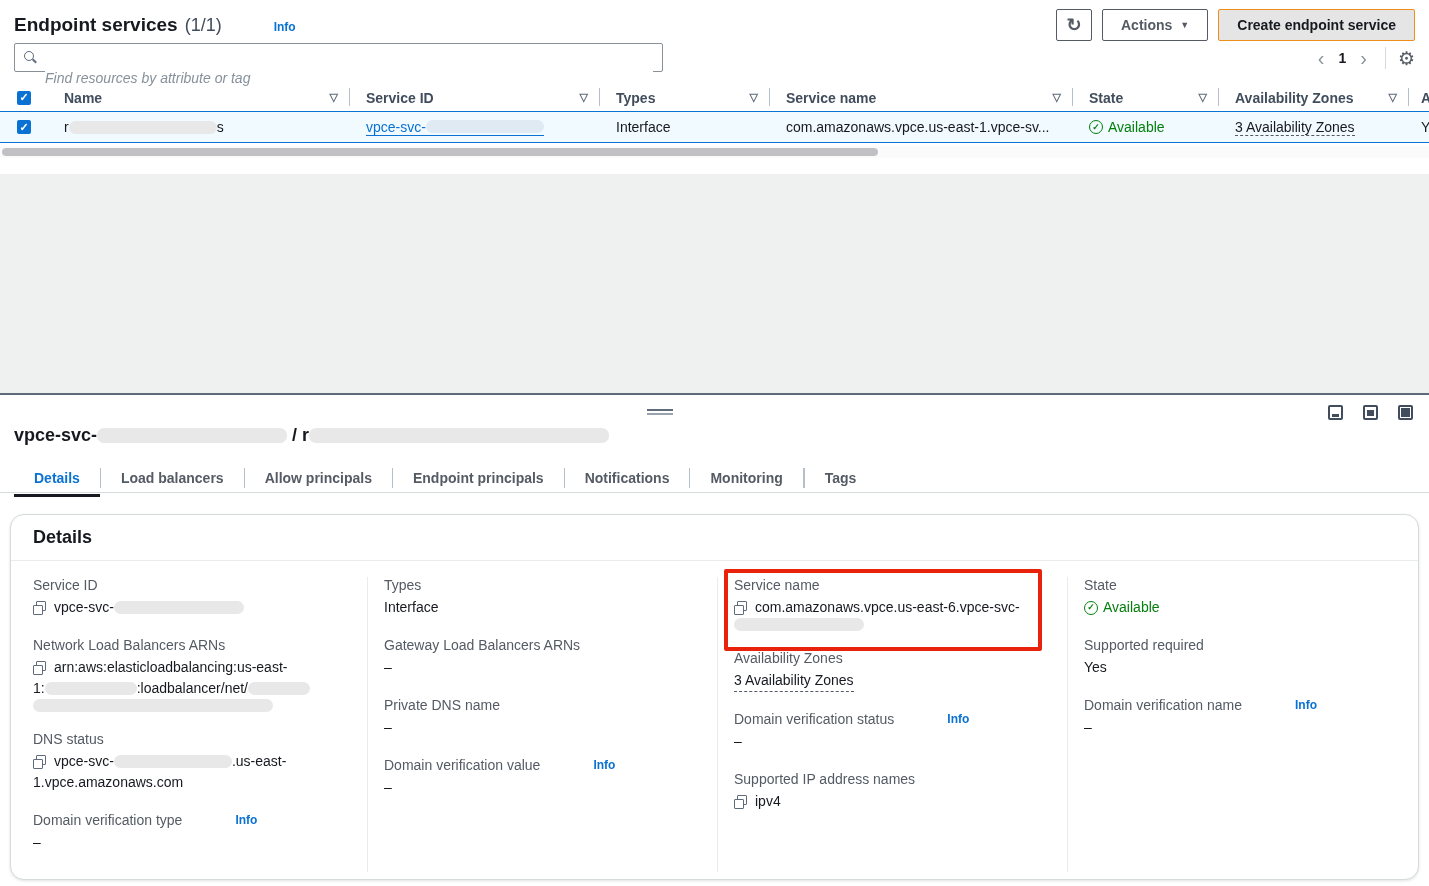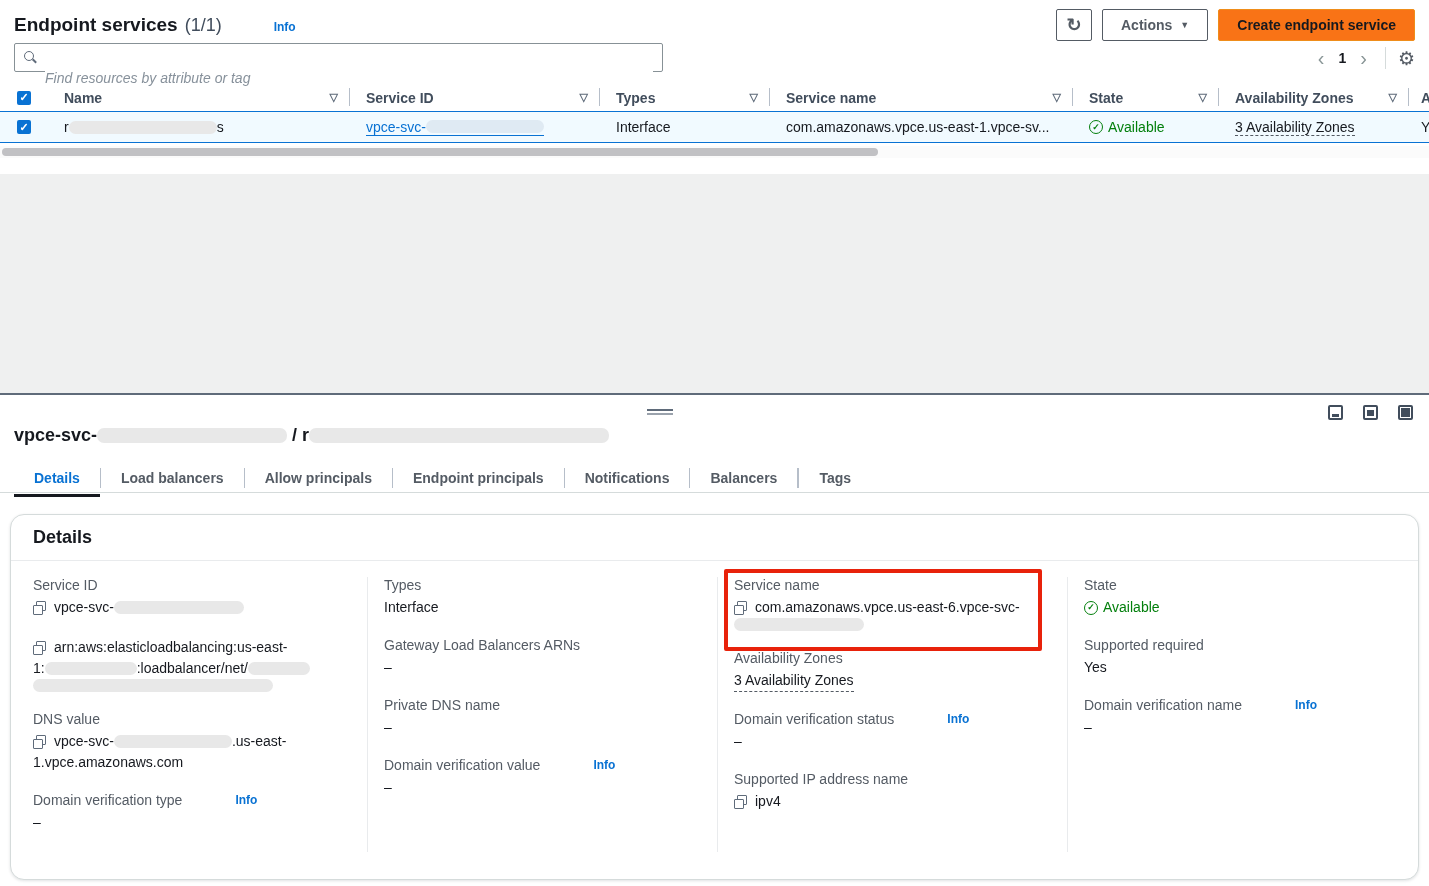--- a/index.html
+++ b/index.html
@@ -14,21 +14,21 @@
   .hdr-left h1 { font-size:19px; font-weight:bold; color:#16191f; display:inline; }
   .hdr-count { font-size:18px; font-weight:normal; color:#414d5c; }
   .info-link { font-size:12px; font-weight:bold; color:#0972d3; text-decoration:none; cursor:pointer;padding-left:45px; }
   .hdr-right { display:flex; align-items:center; gap:10px; }
   .btn { height:32px; border:1px solid #545b64; border-radius:2px; background:#fff;
     color:#545b64; font-weight:bold; font-size:14px; display:inline-flex;
     align-items:center; justify-content:center; padding:0 18px; cursor:pointer;
     font-family:"Liberation Sans",sans-serif; }
   .btn-icon { width:36px; padding:0; font-size:18px; line-height:1; }
   .btn .caret { font-size:9px; margin-left:8px; }
-  .btn-primary { background:#f97316; border-color:#ef8d1a; color:#16191f; }
+  .btn-primary { background:#e5e5e5; border-color:#ef8d1a; color:#16191f; }
 
   .search-wrap { position:absolute; top:43px; left:14px; width:649px; height:29px;
     border:1px solid #879196; border-radius:2px; background:#fff;
     display:flex; align-items:center; padding:0 9px; }
   .lens { position:relative; width:13px; height:13px; margin-right:8px; flex:none; }
   .lens::before { content:""; position:absolute; top:0; left:0; width:8px; height:8px;
     border:1.7px solid #5f6b7a; border-radius:50%; }
   .lens::after { content:""; position:absolute; width:5px; height:1.8px;
     background:#5f6b7a; transform:rotate(45deg); left:8px; top:9px; }
   .search-wrap input { border:none; outline:none; flex:1; font-size:14px;
@@ -266,21 +266,21 @@
       <div class="tab active">Details</div>
       <span class="tab-sep"></span>
       <div class="tab">Load balancers</div>
       <span class="tab-sep"></span>
       <div class="tab">Allow principals</div>
       <span class="tab-sep"></span>
       <div class="tab">Endpoint principals</div>
       <span class="tab-sep"></span>
       <div class="tab">Notifications</div>
       <span class="tab-sep"></span>
-      <div class="tab">Balancers</div>
+      <div class="tab">Monitoring</div>
       <span class="tab-sep"></span>
       <span class="tab-sep"></span>
       <div class="tab">Tags</div>
     </div>
   <div class="tabs-border"></div>
 
   <div class="card">
     <div class="card-head">
       <h2>Details</h2>
     </div>
@@ -290,37 +290,40 @@
             <div class="flabel">
               <span>Service ID</span>
             </div>
             <div class="fvalue firstline">
               <span class="copy"></span>
               <span>vpce-svc-</span>
               <span class="redact" style="width: 130px;"></span>
             </div>
           </div>
           <div class="field">
+            <div class="flabel">
+              <span>Network Load Balancers ARNs</span>
+            </div>
             <div class="fvalue firstline">
               <span class="copy"></span>
               <span>arn:aws:elasticloadbalancing:us-east-</span>
             </div>
             <div class="fvalue">
               <span>1:</span>
               <span class="redact" style="width: 92px;"></span>
               <span>:loadbalancer/net/</span>
               <span class="redact" style="width: 62px;"></span>
             </div>
             <div class="fvalue">
               <span class="redact" style="width: 240px;"></span>
             </div>
           </div>
           <div class="field">
             <div class="flabel">
-              <span>DNS value</span>
+              <span>DNS status</span>
             </div>
             <div class="fvalue firstline">
               <span class="copy"></span>
               <span>vpce-svc-</span>
               <span class="redact" style="width: 118px;"></span>
               <span>.us-east-</span>
             </div>
             <div class="fvalue">
               <span>1.vpce.amazonaws.com</span>
             </div>
@@ -396,21 +399,21 @@
             <div class="flabel">
               <span>Domain verification status</span>
               <a class="info-link">Info</a>
             </div>
             <div class="fvalue firstline">
               <span>–</span>
             </div>
           </div>
           <div class="field">
             <div class="flabel">
-              <span>Supported IP address name</span>
+              <span>Supported IP address names</span>
             </div>
             <div class="fvalue firstline">
               <span class="copy"></span>
               <span>ipv4</span>
             </div>
           </div>
         </div>
         <div class="dcol">
           <div class="field">
             <div class="flabel">

